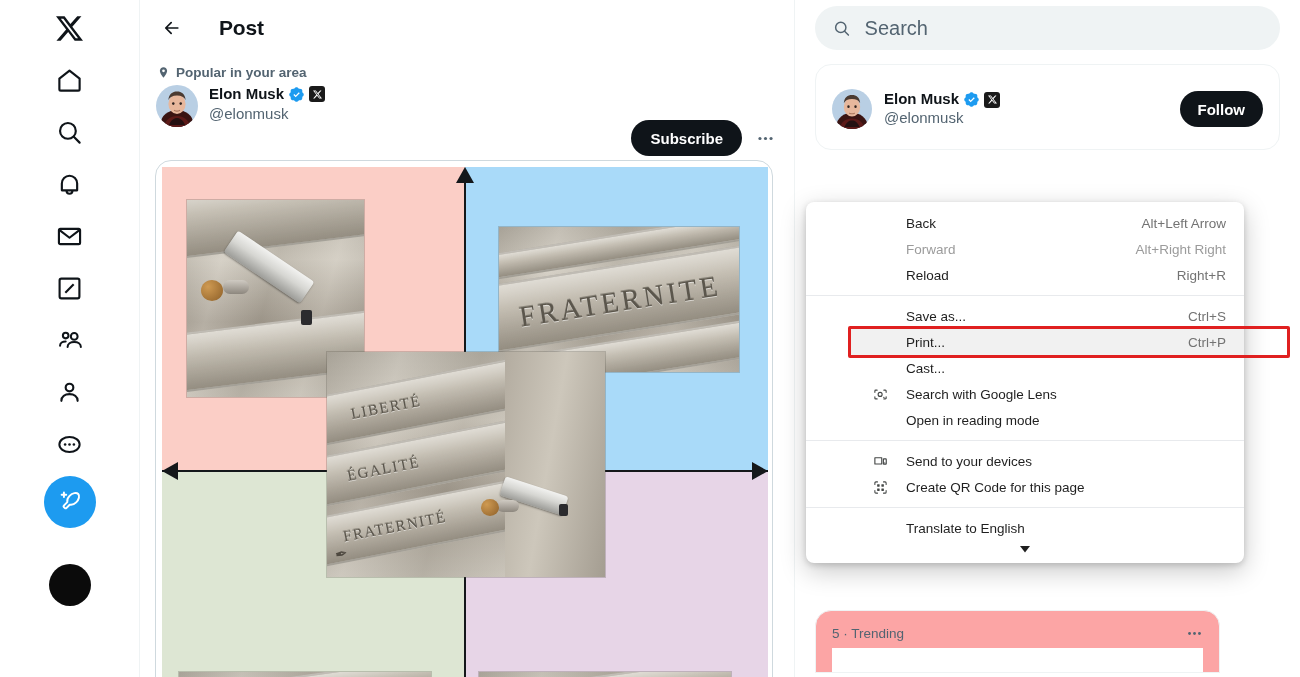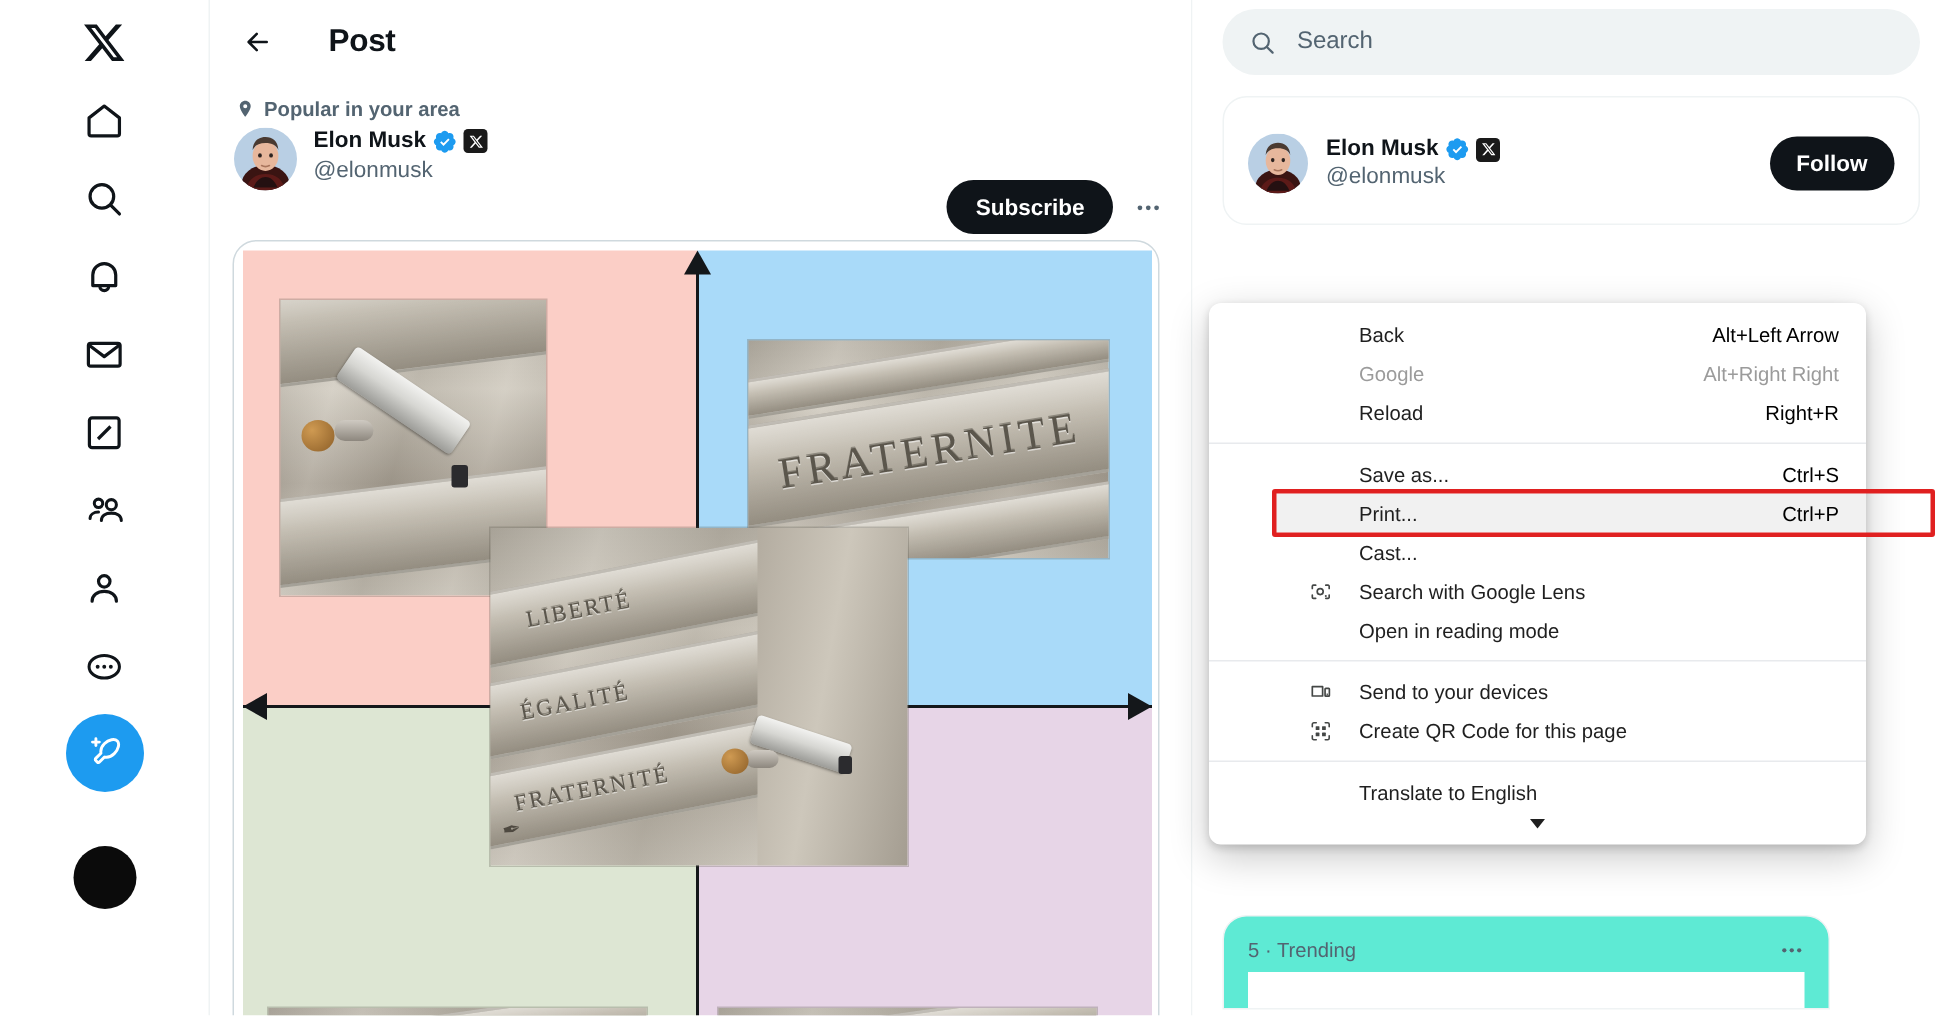--- a/index.html
+++ b/index.html
@@ -182,21 +182,21 @@
   }
   #search-box {
     margin-top: 6px; height: 44px;
     background: #eff3f4; border-radius: 9999px;
     display: flex; align-items: center; gap: 14px;
     padding: 0 18px;
     cursor: text;
   }
   #search-input {
     border: none; outline: none; background: transparent;
-    font-family: inherit; font-size: 16px; color: #0f1419;
+    font-family: inherit; font-size: 20px; color: #0f1419;
     width: 100%;
   }
   #search-input::placeholder { color: #536471; }
 
   #relevant-card {
     margin-top: 14px;
     border: 1px solid #eff3f4; border-radius: 16px;
     padding: 12px 0 10px 0;
   }
   #relevant-title {
@@ -220,21 +220,21 @@
     border: none; border-radius: 9999px;
     font-family: inherit; font-size: 15px; font-weight: bold;
     padding: 0 18px; height: 36px;
     cursor: pointer;
   }
 
   #trending-card {
     position: absolute; left: 20px; top: 610px;
     width: 405px;
     border: 1px solid #eff3f4; border-radius: 16px 16px 0 0;
-    background: #5eead4;
+    background: #fca5a5;
     padding-top: 8px;
   }
   #trending-row {
     display: flex; align-items: center; justify-content: space-between;
     padding: 6px 16px 0 16px;
   }
   #trending-label { font-size: 13.5px; color: #536471; }
   #trending-more { color: #536471; display: flex; align-items: center; }
   #trending-topic-ghost {
     height: 24px; margin: 6px 16px 0 16px;
@@ -263,21 +263,21 @@
   }
   .menu-item.disabled { color: #9b9b9b; }
   .menu-item.highlighted { background: #f1f1f1; }
   .menu-icon {
     width: 20px; flex: none;
     display: flex; align-items: center; justify-content: center;
     color: #444746; margin-right: 16px;
   }
   .menu-icon.empty { }
   .menu-label { flex: 1; white-space: nowrap; }
-  .menu-shortcut { color: #000000; white-space: nowrap; }
+  .menu-shortcut { color: #737373; white-space: nowrap; }
   .menu-item.disabled .menu-shortcut { color: #9b9b9b; }
   .menu-sep {
     height: 1px; background: #e8eaed;
     margin: 7px 0;
   }
   #menu-scroll-arrow {
     height: 16px;
     display: flex; align-items: center; justify-content: center;
     color: #1f1f1f;
   }
@@ -549,21 +549,21 @@
 
   <div id="context-menu">
 
     <div class="menu-item">
       <span class="menu-icon empty"></span>
       <span class="menu-label">Back</span>
       <span class="menu-shortcut">Alt+Left Arrow</span>
     </div>
     <div class="menu-item disabled">
       <span class="menu-icon empty"></span>
-      <span class="menu-label">Google</span>
+      <span class="menu-label">Forward</span>
       <span class="menu-shortcut">Alt+Right Right</span>
     </div>
     <div class="menu-item">
       <span class="menu-icon empty"></span>
       <span class="menu-label">Reload</span>
       <span class="menu-shortcut">Right+R</span>
     </div>
 
     <div class="menu-sep"></div>
 

